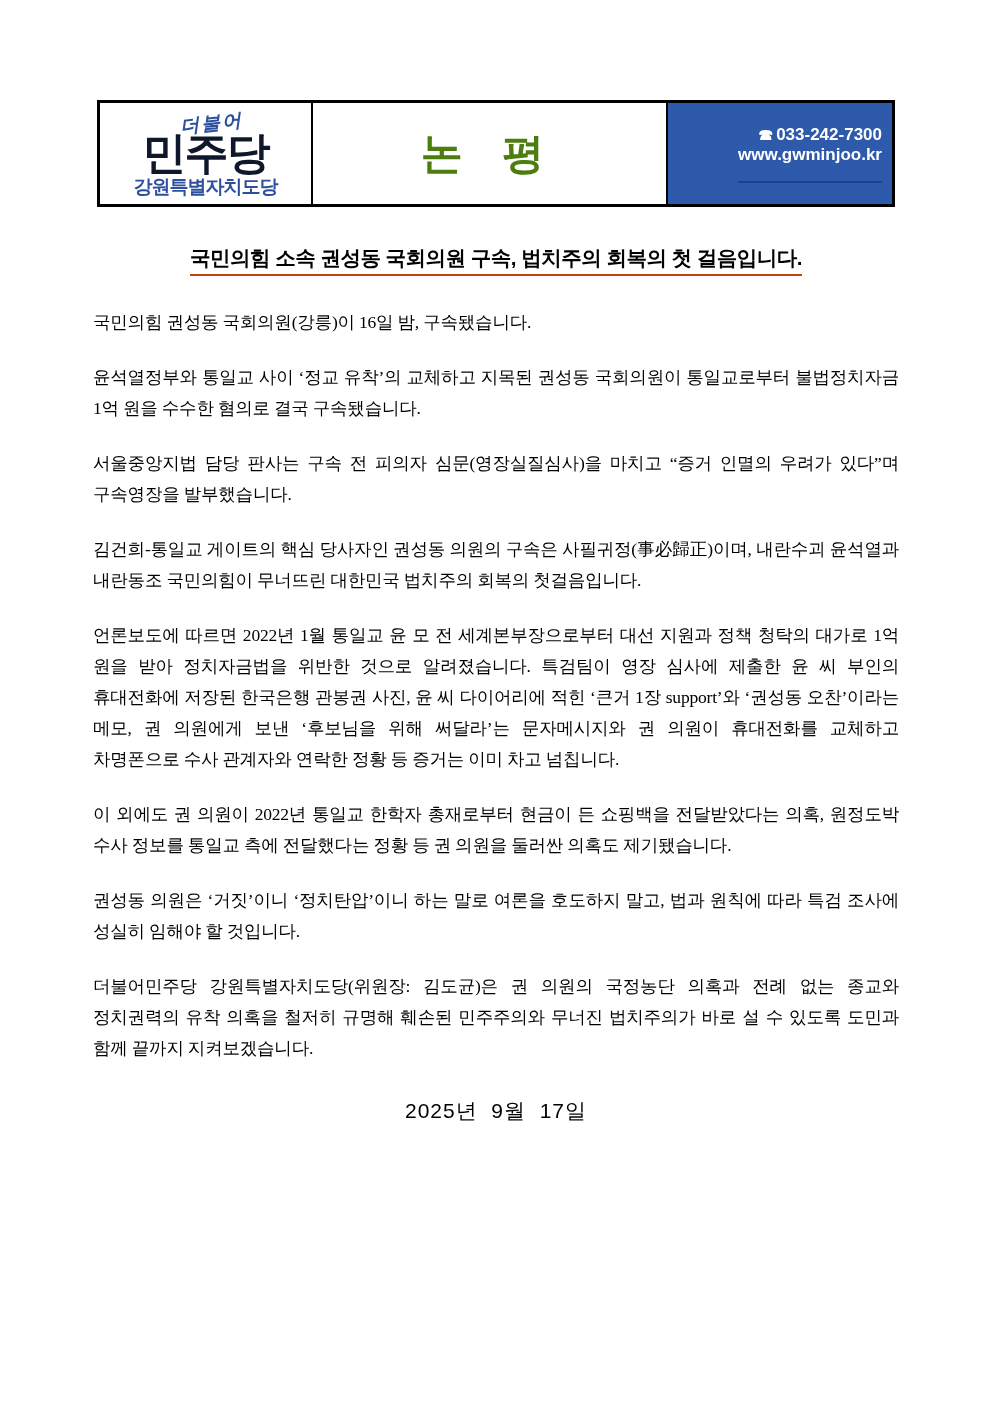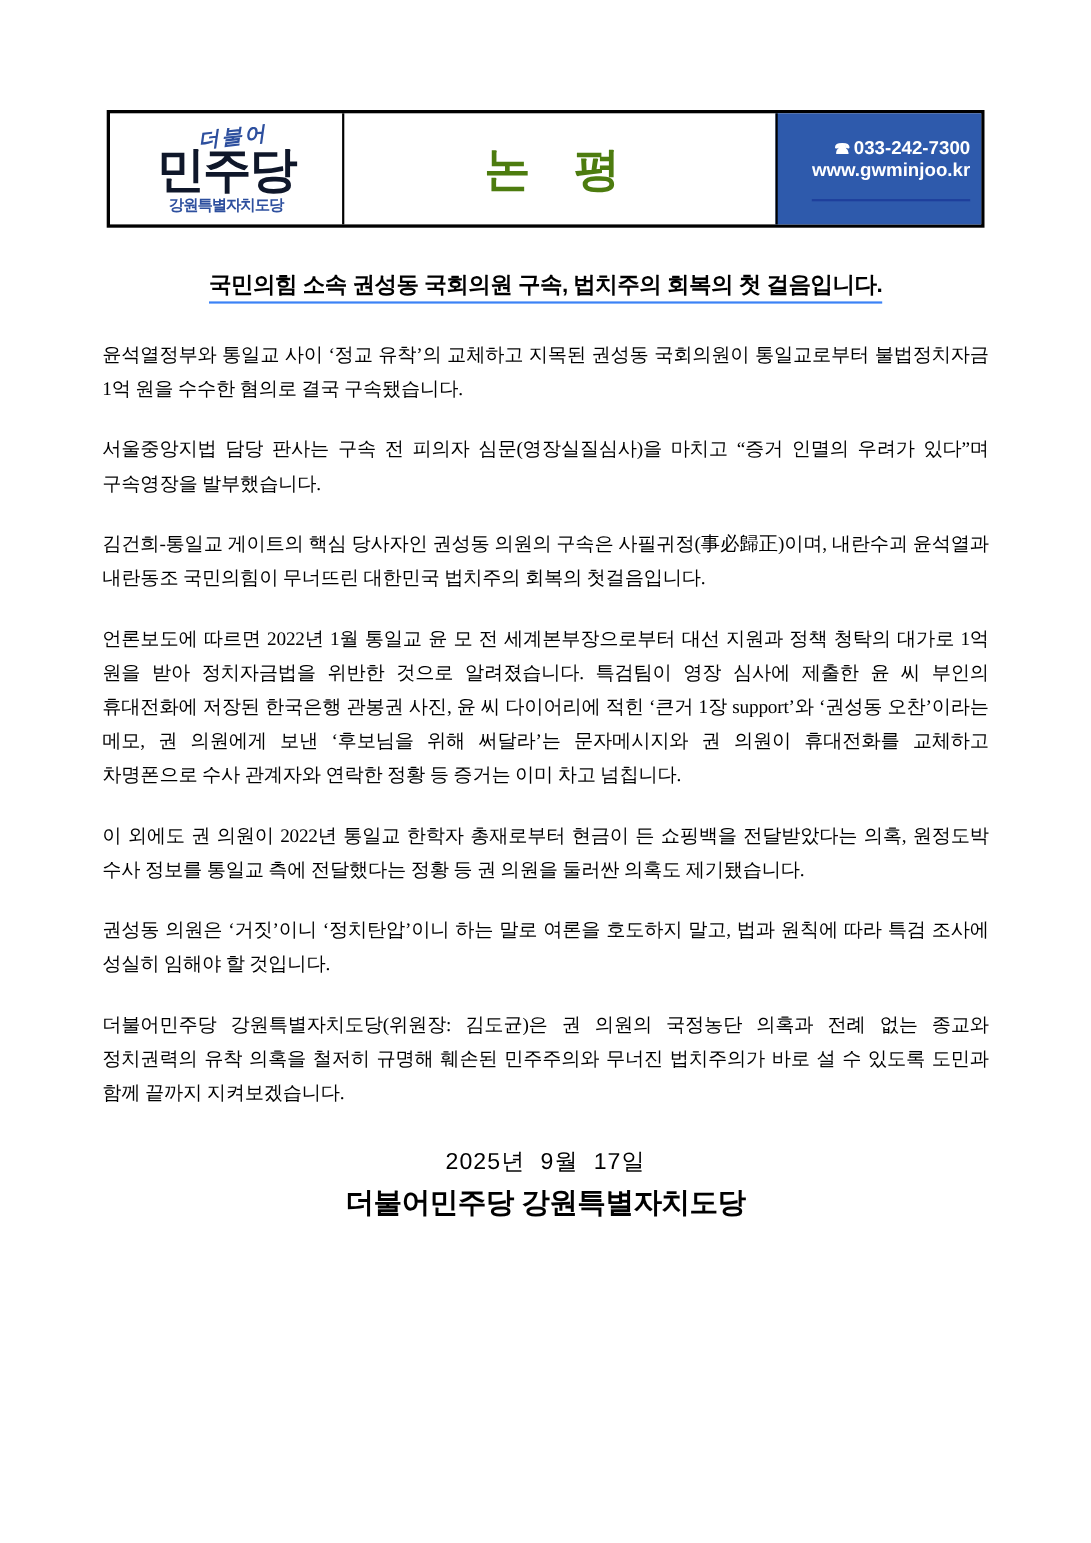--- a/index.html
+++ b/index.html
@@ -51,39 +51,39 @@
   .logo-main {
     font-family: "Liberation Sans", sans-serif;
     font-weight: 900;
     font-size: 44px;
     letter-spacing: -2px;
     margin-top: -2px;
   }
   .logo-sub {
     font-family: "Liberation Sans", sans-serif;
     font-weight: 800;
-    font-size: 14px;
+    font-size: 19px;
     letter-spacing: -1px;
     margin-top: 2px;
   }
   .doctype-cell {
     flex: 1;
     display: flex;
     align-items: center;
     justify-content: center;
   }
   .doctype-text {
     font-family: "Liberation Sans", sans-serif;
     font-weight: 700;
     font-size: 42px;
     color: #4d7c0f;
     letter-spacing: 14px;
   }
   .contact-cell {
-    width: 187px;
+    width: 226px;
     border-left: 2px solid #000000;
     display: flex;
     flex-direction: column;
     align-items: flex-end;
     justify-content: center;
     padding-right: 10px;
     box-sizing: border-box;
     color: #ffffff;
     font-family: "Liberation Sans", sans-serif;
     font-weight: bold;
@@ -104,21 +104,21 @@
   
   .doc-title {
     text-align: center;
     margin: 29px 0 0 0;
   }
   .doc-title-inner {
     font-family: "Liberation Sans", sans-serif;
     font-weight: 900;
     font-size: 20.5px;
     letter-spacing: -0.5px;
-    border-bottom: 2px solid #3b82f6;
+    border-bottom: 2px solid #c2410c;
     padding-bottom: 2px;
     display: inline-block;
   }
 
   
   .body-text {
     margin-top: 31px;
   }
   .body-text p {
     margin: 0 0 24px 0;
@@ -167,25 +167,25 @@
       <div class="contact-phone"><span class="phone-icon">☎</span><span>033-242-7300</span></div>
       <div class="contact-site">www.gwminjoo.kr</div>
     </div>
   </div>
 
   <h1 class="doc-title">
     <span class="doc-title-inner">국민의힘 소속 권성동 국회의원 구속, 법치주의 회복의 첫 걸음입니다.</span>
   </h1>
 
   <div class="body-text">
+    <p>국민의힘 권성동 국회의원(강릉)이 16일 밤, 구속됐습니다.</p>
     <p>윤석열정부와 통일교 사이 ‘정교 유착’의 교체하고 지목된 권성동 국회의원이 통일교로부터 불법정치자금 1억 원을 수수한 혐의로 결국 구속됐습니다.</p>
     <p>서울중앙지법 담당 판사는 구속 전 피의자 심문(영장실질심사)을 마치고 “증거 인멸의 우려가 있다”며 구속영장을 발부했습니다.</p>
     <p>김건희-통일교 게이트의 핵심 당사자인 권성동 의원의 구속은 사필귀정(事必歸正)이며, 내란수괴 윤석열과 내란동조 국민의힘이 무너뜨린 대한민국 법치주의 회복의 첫걸음입니다.</p>
     <p>언론보도에 따르면 2022년 1월 통일교 윤 모 전 세계본부장으로부터 대선 지원과 정책 청탁의 대가로 1억 원을 받아 정치자금법을 위반한 것으로 알려졌습니다. 특검팀이 영장 심사에 제출한 윤 씨 부인의 휴대전화에 저장된 한국은행 관봉권 사진, 윤 씨 다이어리에 적힌 ‘큰거 1장 support’와 ‘권성동 오찬’이라는 메모, 권 의원에게 보낸 ‘후보님을 위해 써달라’는 문자메시지와 권 의원이 휴대전화를 교체하고 차명폰으로 수사 관계자와 연락한 정황 등 증거는 이미 차고 넘칩니다.</p>
     <p>이 외에도 권 의원이 2022년 통일교 한학자 총재로부터 현금이 든 쇼핑백을 전달받았다는 의혹, 원정도박 수사 정보를 통일교 측에 전달했다는 정황 등 권 의원을 둘러싼 의혹도 제기됐습니다.</p>
     <p>권성동 의원은 ‘거짓’이니 ‘정치탄압’이니 하는 말로 여론을 호도하지 말고, 법과 원칙에 따라 특검 조사에 성실히 임해야 할 것입니다.</p>
     <p>더불어민주당 강원특별자치도당(위원장: 김도균)은 권 의원의 국정농단 의혹과 전례 없는 종교와 정치권력의 유착 의혹을 철저히 규명해 훼손된 민주주의와 무너진 법치주의가 바로 설 수 있도록 도민과 함께 끝까지 지켜보겠습니다.</p>
   </div>
 
   <div class="doc-date">2025년  9월  17일</div>
-  <div class="doc-signature">더불어민주당 강원특별자치도당</div>
 
 </div>
 
 </body></html>

